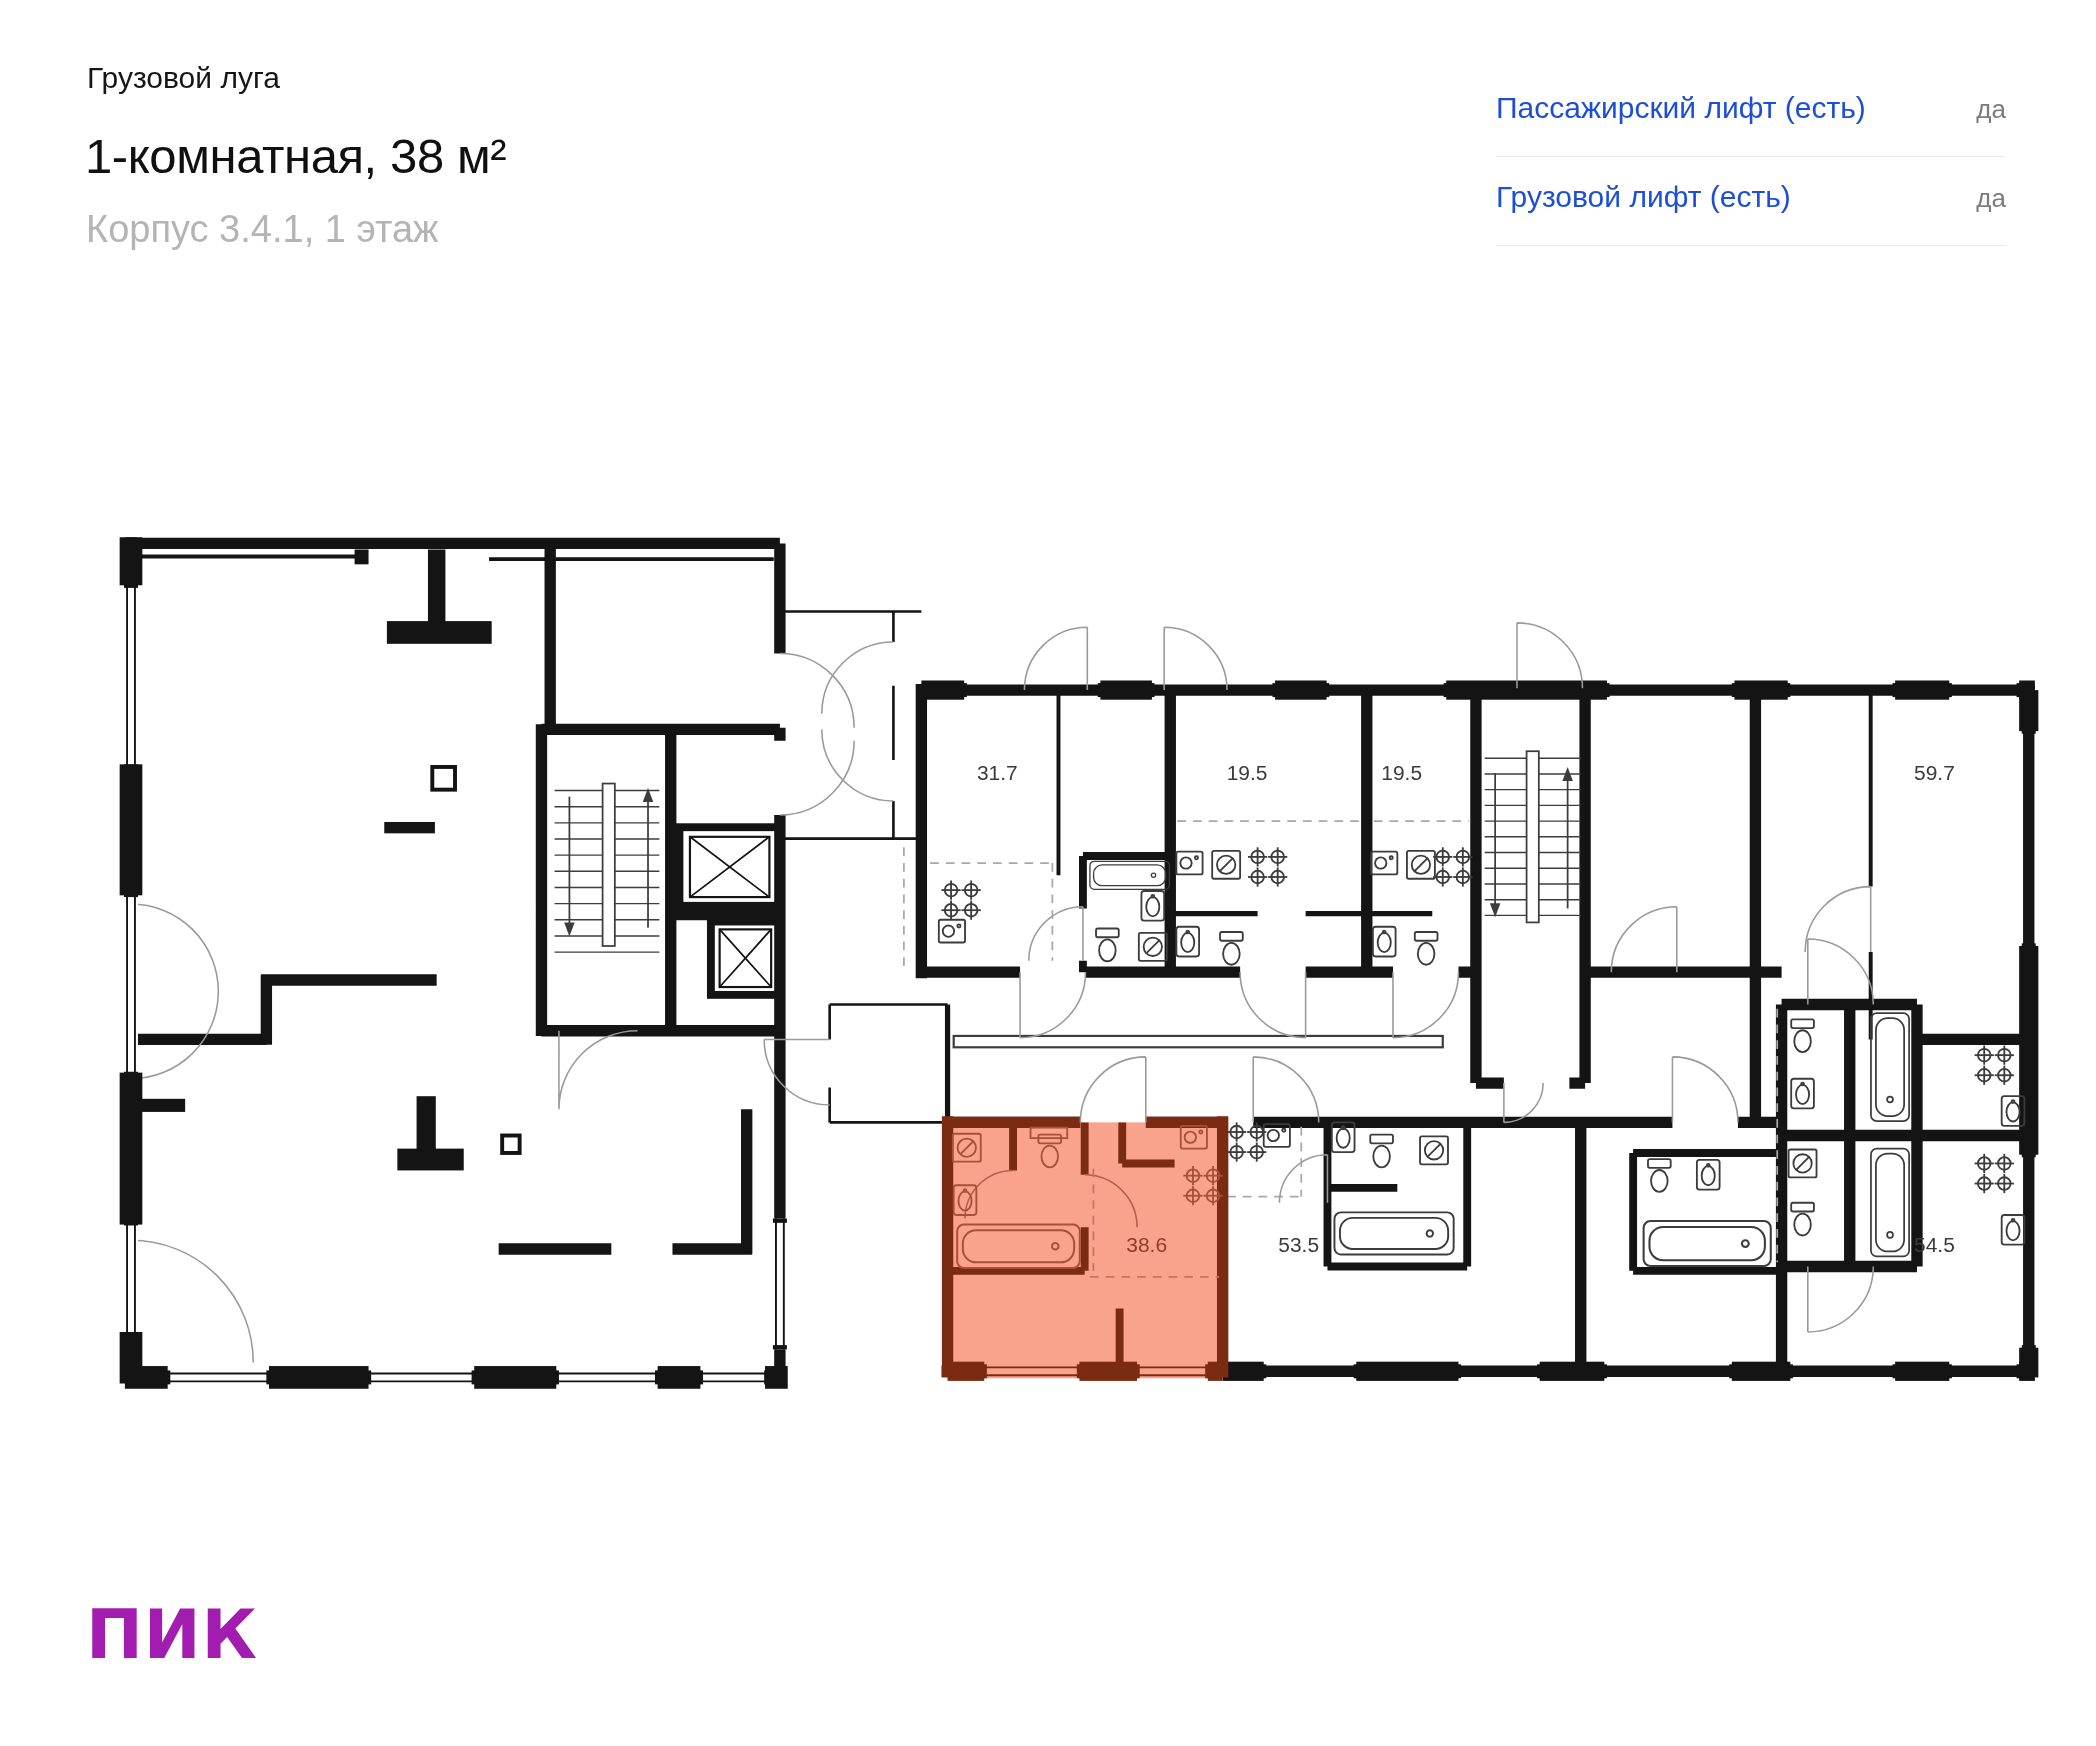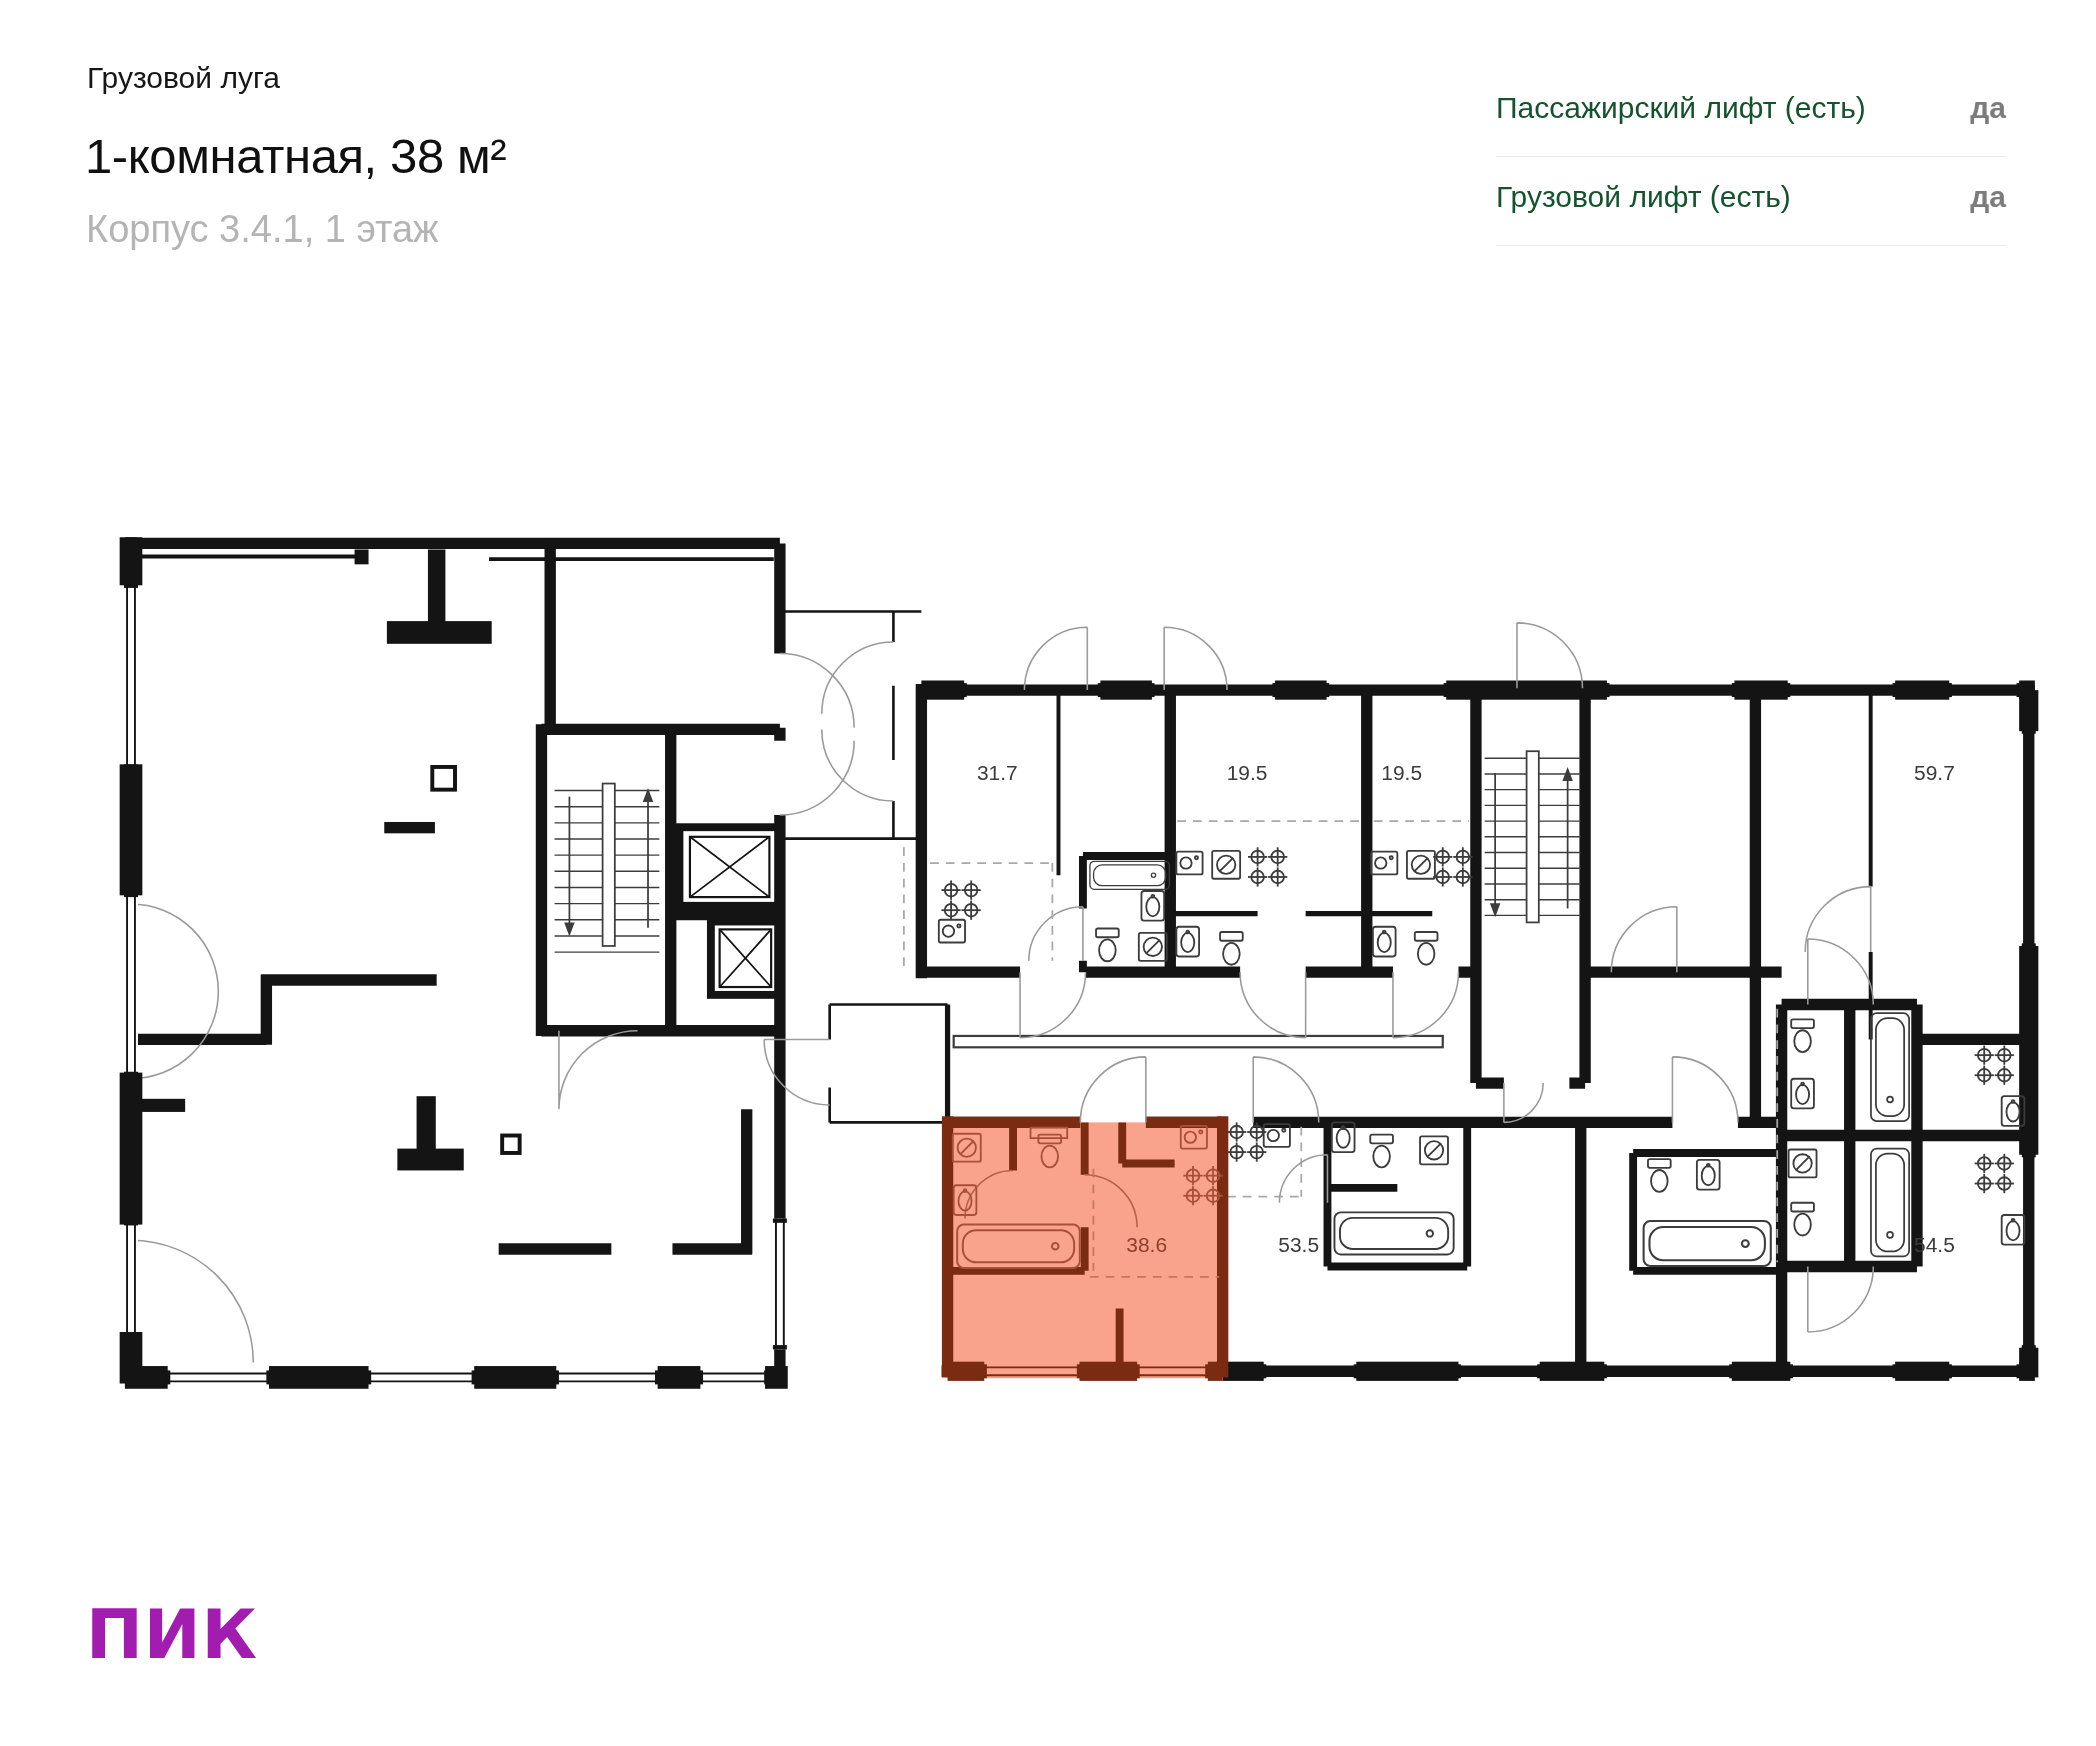--- a/index.html
+++ b/index.html
@@ -7,22 +7,22 @@
     width:2096px;height:1747px;position:relative;background:#ffffff;
     font-family:"Liberation Sans","DejaVu Sans",sans-serif;
     -webkit-font-smoothing:antialiased;
   }
   .hdr-project{position:absolute;left:87px;top:61px;font-size:30px;font-weight:500;color:#161616;}
   .hdr-title{position:absolute;left:85px;top:128px;font-size:49px;font-weight:400;color:#101010;letter-spacing:-0.4px;}
   .hdr-subtitle{position:absolute;left:86px;top:208px;font-size:38px;font-weight:400;color:#b4b4b4;}
   .lift-panel{position:absolute;left:1496px;top:68px;width:510px;}
   .lift-row{display:flex;justify-content:space-between;align-items:baseline;
     padding:23px 0 31px 0;border-bottom:1.7px solid #e9e9e9;}
-  .lift-row .lbl{font-size:30px;font-weight:500;color:#14532d;}
-  .lift-row .val{font-size:30px;font-weight:700;color:#7c7c7c;}
+  .lift-row .lbl{font-size:30px;font-weight:500;color:#1d4ed8;}
+  .lift-row .val{font-size:26px;font-weight:400;color:#7c7c7c;}
   .logo{position:absolute;left:86px;top:1595px;font-size:68px;font-weight:800;letter-spacing:0.9px;
     font-family:"DejaVu Sans","Liberation Sans",sans-serif;}
   svg{position:absolute;left:0;top:0;}
   svg text{font-family:"Liberation Sans","DejaVu Sans",sans-serif;}
   .wall{stroke:#141414;fill:none;}
   .w13{stroke-width:13px;} .w9{stroke-width:9px;} .w6{stroke-width:6px;} .w4{stroke-width:4.5px;} .w3{stroke-width:3px;}
   .arc{stroke:#9a9a9a;stroke-width:1.8px;fill:none;}
   .dash{stroke:#a8a8a8;stroke-width:2px;fill:none;stroke-dasharray:10 8;}
   .fx{stroke-width:2.1px;fill:none;stroke:currentColor;}
   .area-label{font-size:24px;fill:#3b3b3b;}

